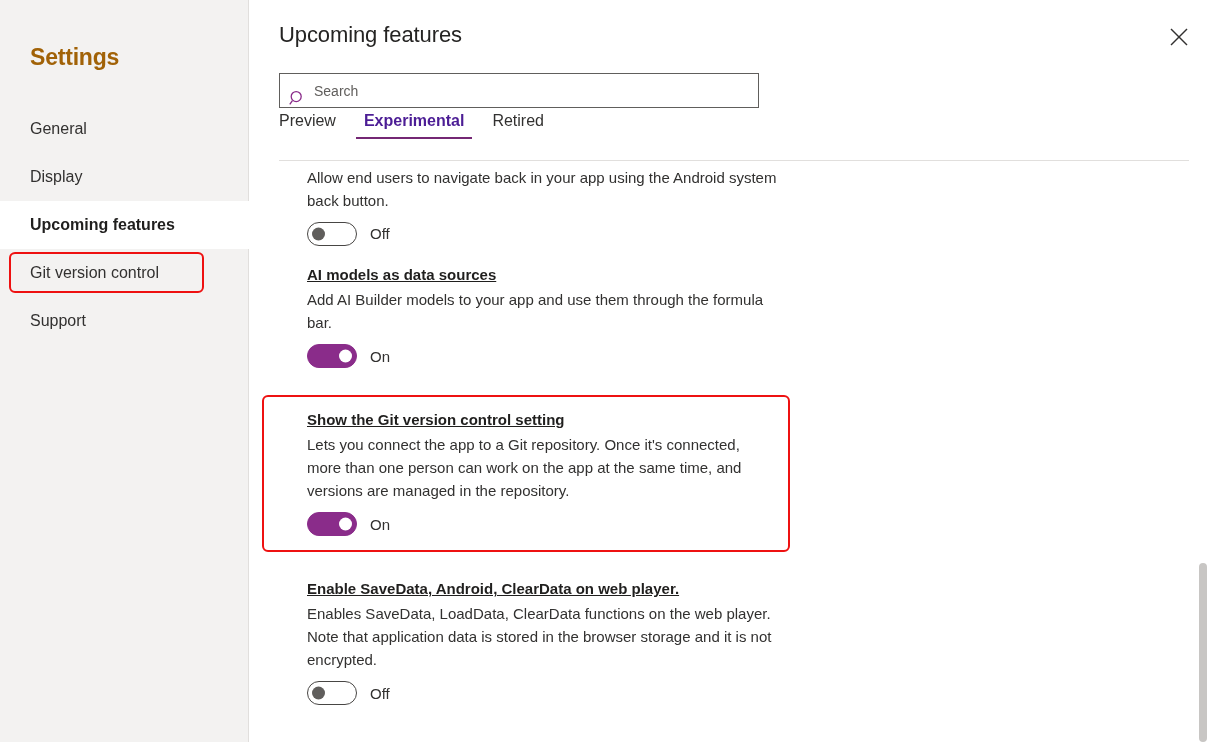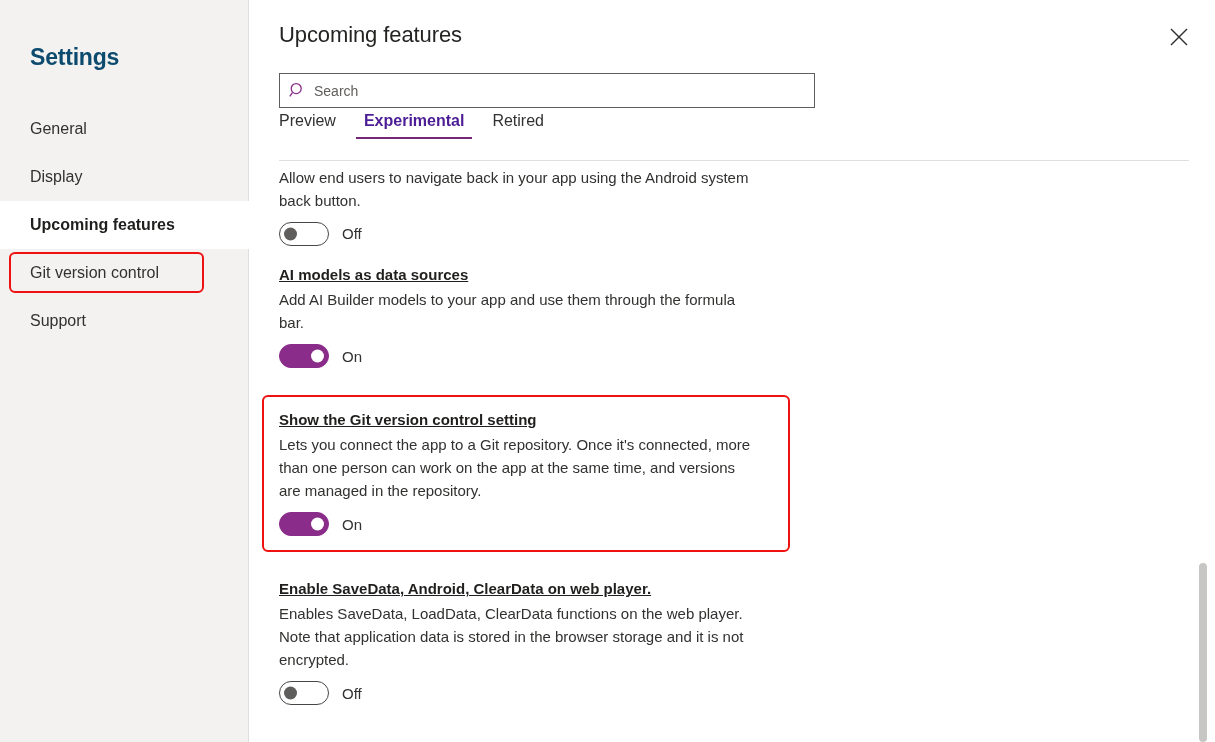--- a/index.html
+++ b/index.html
@@ -25,21 +25,21 @@
     background: #f3f2f1;
     border-right: 1px solid #e1dfdd;
     box-sizing: border-box;
   }
   #sidebar-title {
     position: absolute;
     left: 30px;
     top: 44px;
     font-size: 23px;
     font-weight: bold;
-    color: #0c4a6e;
+    color: #a16207;
     letter-spacing: -0.2px;
   }
   .nav-list {
     position: absolute;
     left: 0;
     top: 105px;
     width: 249px;
   }
   .nav-item {
     height: 48px;
@@ -100,26 +100,26 @@
     top: 22px;
     font-size: 22px;
     color: #252423;
     letter-spacing: -0.1px;
   }
 
   #search-box {
     position: absolute;
     left: 30px;
     top: 73px;
-    width: 536px;
+    width: 480px;
     height: 35px;
     border: 1px solid #605e5c;
     box-sizing: border-box;
     display: flex;
-    align-items: center;
+    align-items: flex-end;
     background: #ffffff;
   }
   #search-icon {
     width: 34px;
     display: flex;
     align-items: center;
     justify-content: center;
     color: #8a2c8a;
     flex: none;
   }
@@ -184,20 +184,21 @@
     left: 30px;
     top: 167px;
     width: 500px;
   }
   .feature {
     position: relative;
     padding: 0;
   }
   .feature-inner {
     padding: 0;
+    margin-left: 28px;
   }
   .feature.highlighted {
     border: 2px solid #ee1111;
     border-radius: 6px;
     box-sizing: border-box;
     margin-left: -17px;
     margin-top: 8px;
     margin-bottom: 8px;
     width: 528px;
   }

